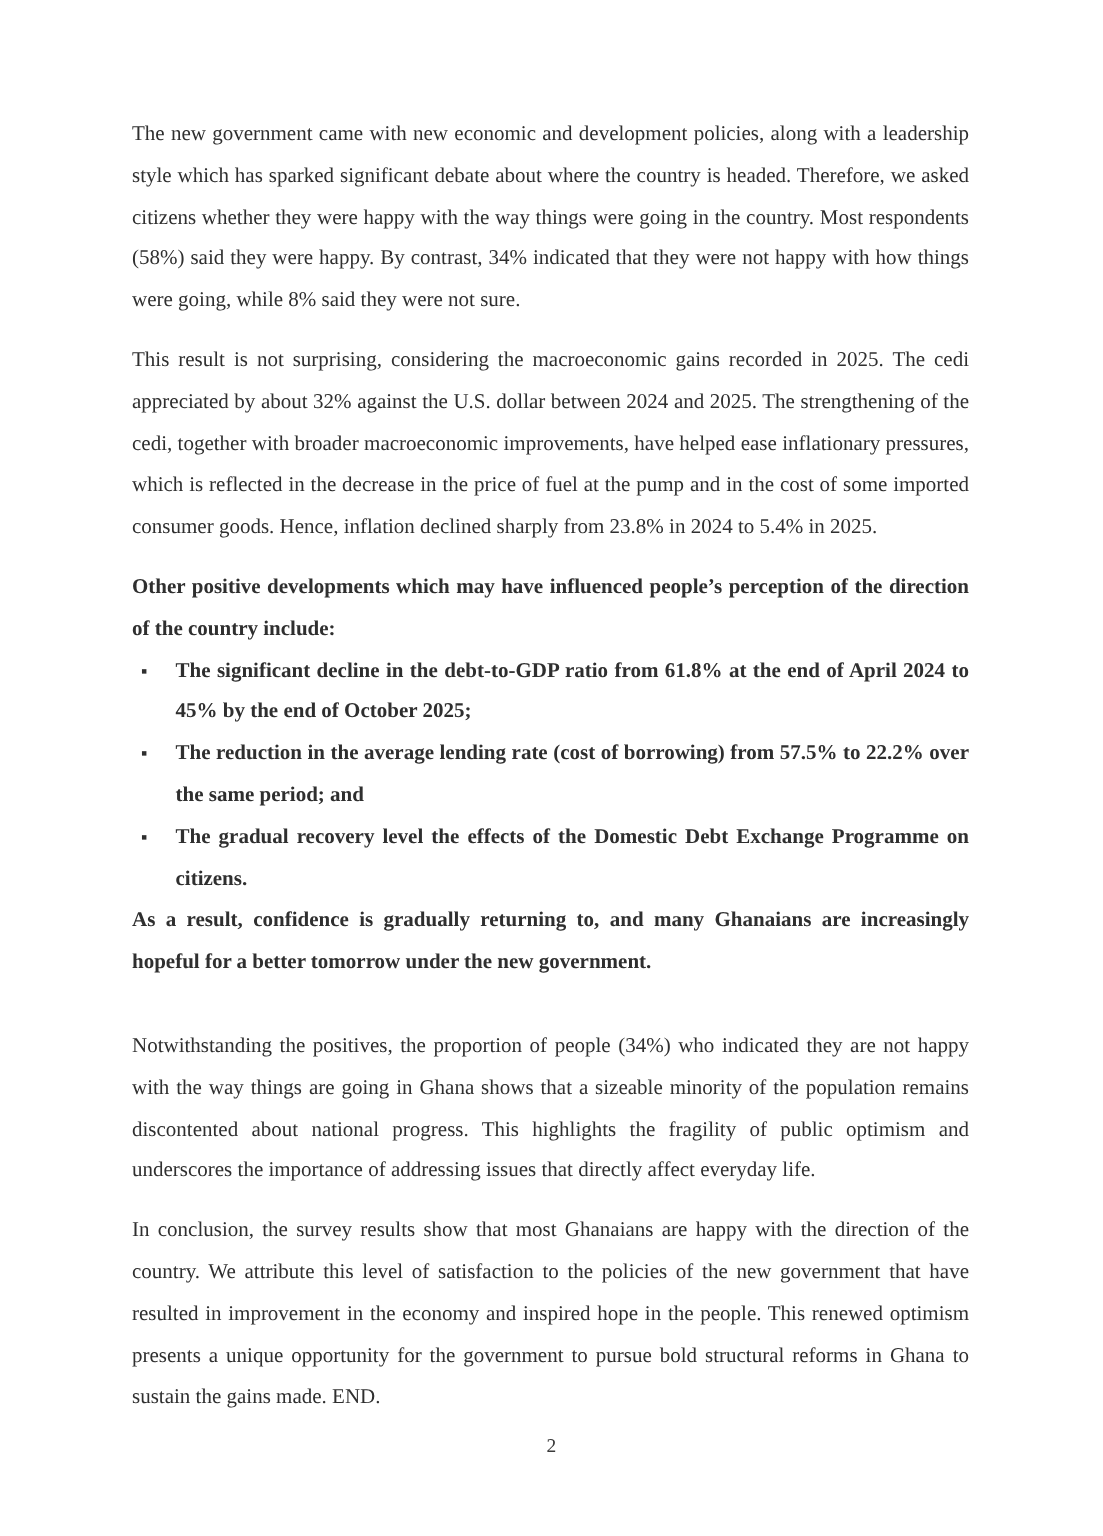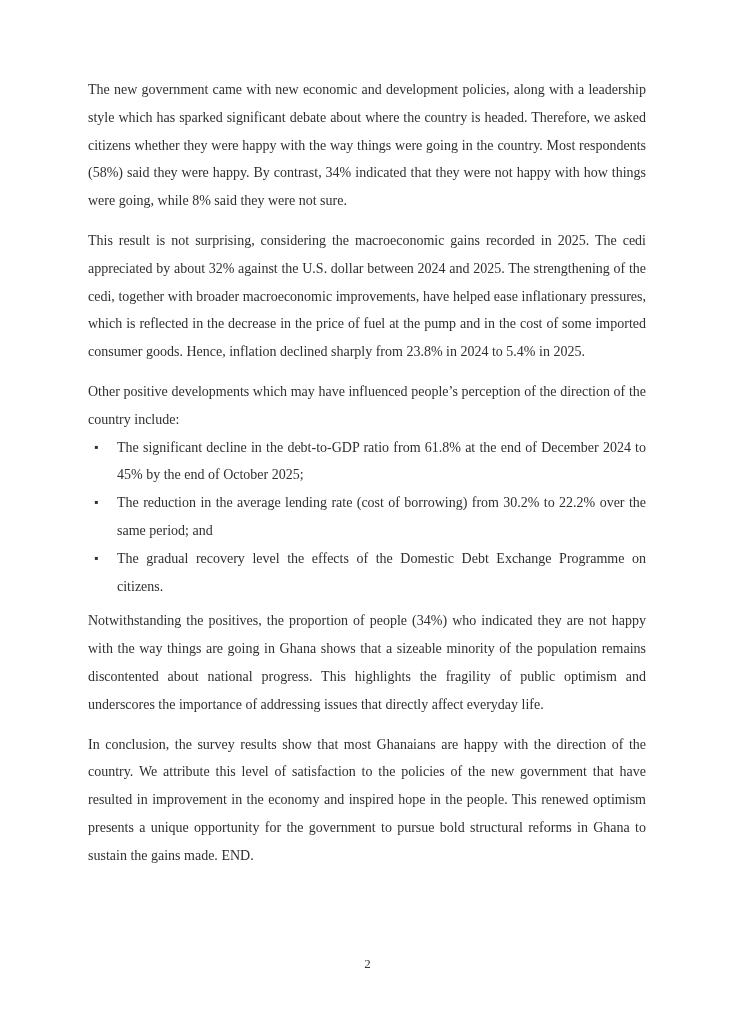--- a/index.html
+++ b/index.html
@@ -18,21 +18,22 @@
     font-size: 14px;
     line-height: 27.8px;
     color: #2f2f2f;
     overflow: hidden;
   }
   .para {
     margin: 0 0 12px 0;
     text-align: justify;
   }
   .section {
-    margin: 0 0 7px 0;
+    margin: 0 0 28px 0;
+    font-weight: bold;
   }
   .section .tight {
     margin: 0;
     text-align: justify;
   }
   ul.bullets {
     list-style: none;
     margin: 0;
     padding: 0;
   }
@@ -70,31 +71,32 @@
 
   <p class="para">The new government came with new economic and development policies, along with a leadership style which has sparked significant debate about where the country is headed. Therefore, we asked citizens whether they were happy with the way things were going in the country. Most respondents (58%) said they were happy. By contrast, 34% indicated that they were not happy with how things were going, while 8% said they were not sure.</p>
 
   <p class="para">This result is not surprising, considering the macroeconomic gains recorded in 2025. The cedi appreciated by about 32% against the U.S. dollar between 2024 and 2025. The strengthening of the cedi, together with broader macroeconomic improvements, have helped ease inflationary pressures, which is reflected in the decrease in the price of fuel at the pump and in the cost of some imported consumer goods. Hence, inflation declined sharply from 23.8% in 2024 to 5.4% in 2025.</p>
 
   <div class="section">
     <p class="tight">Other positive developments which may have influenced people’s perception of the direction of the country include:</p>
     <ul class="bullets">
       <li>
         <span class="marker">▪</span>
-        <span class="btext">The significant decline in the debt-to-GDP ratio from 61.8% at the end of December 2024 to 45% by the end of October 2025;</span>
+        <span class="btext">The significant decline in the debt-to-GDP ratio from 61.8% at the end of April 2024 to 45% by the end of October 2025;</span>
       </li>
       <li>
         <span class="marker">▪</span>
-        <span class="btext">The reduction in the average lending rate (cost of borrowing) from 30.2% to 22.2% over the same period; and</span>
+        <span class="btext">The reduction in the average lending rate (cost of borrowing) from 57.5% to 22.2% over the same period; and</span>
       </li>
       <li>
         <span class="marker">▪</span>
         <span class="btext">The gradual recovery level the effects of the Domestic Debt Exchange Programme on citizens.</span>
       </li>
     </ul>
+    <p class="tight">As a result, confidence is gradually returning to, and many Ghanaians are increasingly hopeful for a better tomorrow under the new government.</p>
   </div>
 
   <p class="para">Notwithstanding the positives, the proportion of people (34%) who indicated they are not happy with the way things are going in Ghana shows that a sizeable minority of the population remains discontented about national progress. This highlights the fragility of public optimism and underscores the importance of addressing issues that directly affect everyday life.</p>
 
   <p class="para"><span>In conclusion, the survey results show that most Ghanaians are happy with the direction of the country. We attribute this level of satisfaction to the policies of the new government that have resulted in improvement in the economy and inspired hope in the people. This renewed optimism presents a unique opportunity for the government to pursue bold structural reforms in Ghana to sustain the gains made.</span> <span class="end-marker">END.</span></p>
 
   <div class="footer">
     <span>2</span>
   </div>
 

